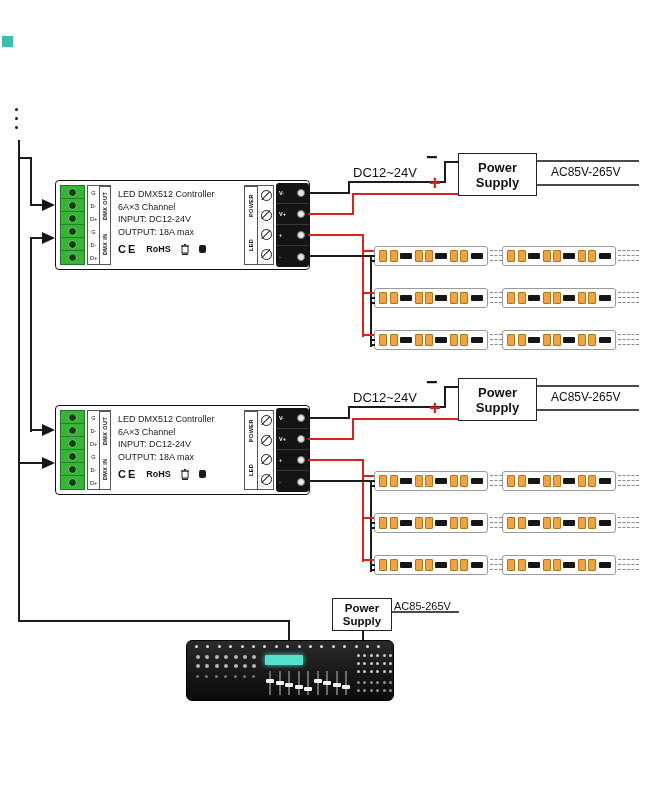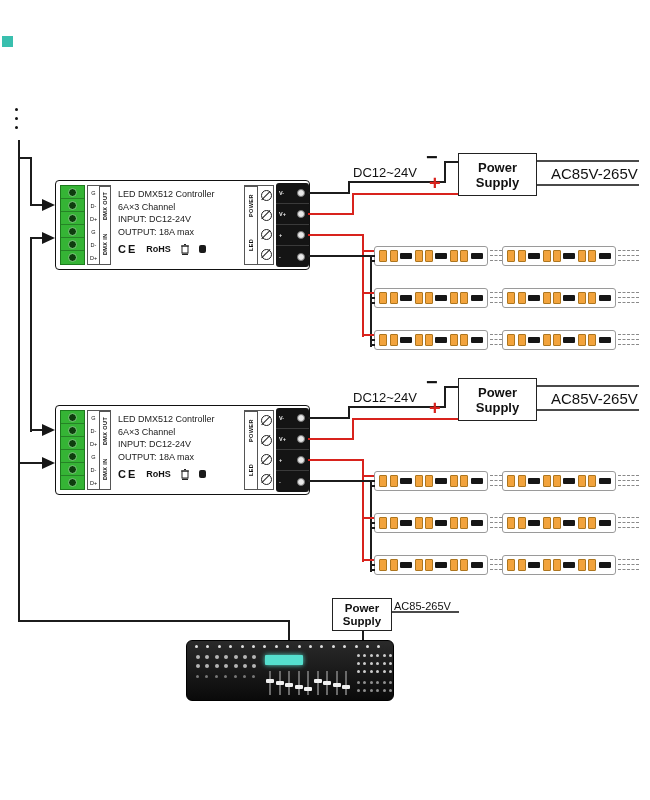--- a/index.html
+++ b/index.html
@@ -38,21 +38,21 @@
   .tblock{position:absolute;left:220px;top:2px;width:33px;height:84px;background:#141414;border-radius:3px;display:grid;grid-template-rows:repeat(4,1fr)}
   .tcell{display:flex;align-items:center;justify-content:space-between;padding:0 4px 0 3px;border-bottom:1px solid #3a3a3a}
   .tcell:last-child{border-bottom:none}
   .tlabel{color:#eee;font-size:5.5px;font-weight:bold}
   .thole{width:8px;height:8px;border-radius:50%;background:#e8e8e8;border:1px solid #777}
   .conn{position:absolute;width:0;height:0;border-left:13px solid #161616;border-top:6px solid transparent;border-bottom:6px solid transparent}
   .ps-box{position:absolute;width:79px;height:43px;border:1.7px solid #222;background:#fff;display:flex;flex-direction:column;align-items:center;justify-content:center;font-weight:bold;font-size:13px;line-height:15px;z-index:2}
   .sign{position:absolute;font-size:20px;font-weight:bold;color:#111;line-height:16px}
   .sign.red{color:#d8231d}
   .dc-label{position:absolute;font-size:13px;color:#111;background:#fff;padding:0 2px}
-  .ac-label{position:absolute;font-size:15px;color:#111}
+  .ac-label{position:absolute;font-size:12px;color:#111}
   .led-strip{position:absolute;width:114px;height:20px;background:#fff;border:1.2px solid #9a9a9a;border-radius:3px;display:flex;align-items:center;justify-content:space-around;padding:0 3px}
   .chip{width:8px;height:12px;background:#f2a33c;border:1px solid #ad761f;border-radius:1px}
   .res{width:12px;height:6px;background:#161616;border-radius:1px}
   .console{position:absolute;left:186px;top:640px;width:208px;height:61px;background:linear-gradient(#2a2a2a,#0a0a0a);border:1px solid #000;border-radius:6px}
   .cdot{position:absolute;border-radius:50%}
   .screen{position:absolute;background:#55e0cf;box-shadow:0 0 5px #55e0cf;border-radius:1px}
   .ftrack{position:absolute;background:#6a6a6a}
   .fknob{position:absolute;background:#f0f0f0;border-radius:1px}
   .dots3{position:absolute;left:15px;display:flex;flex-direction:column;gap:6px}
   .dots3 i{width:3px;height:3px;background:#111;border-radius:50%}

